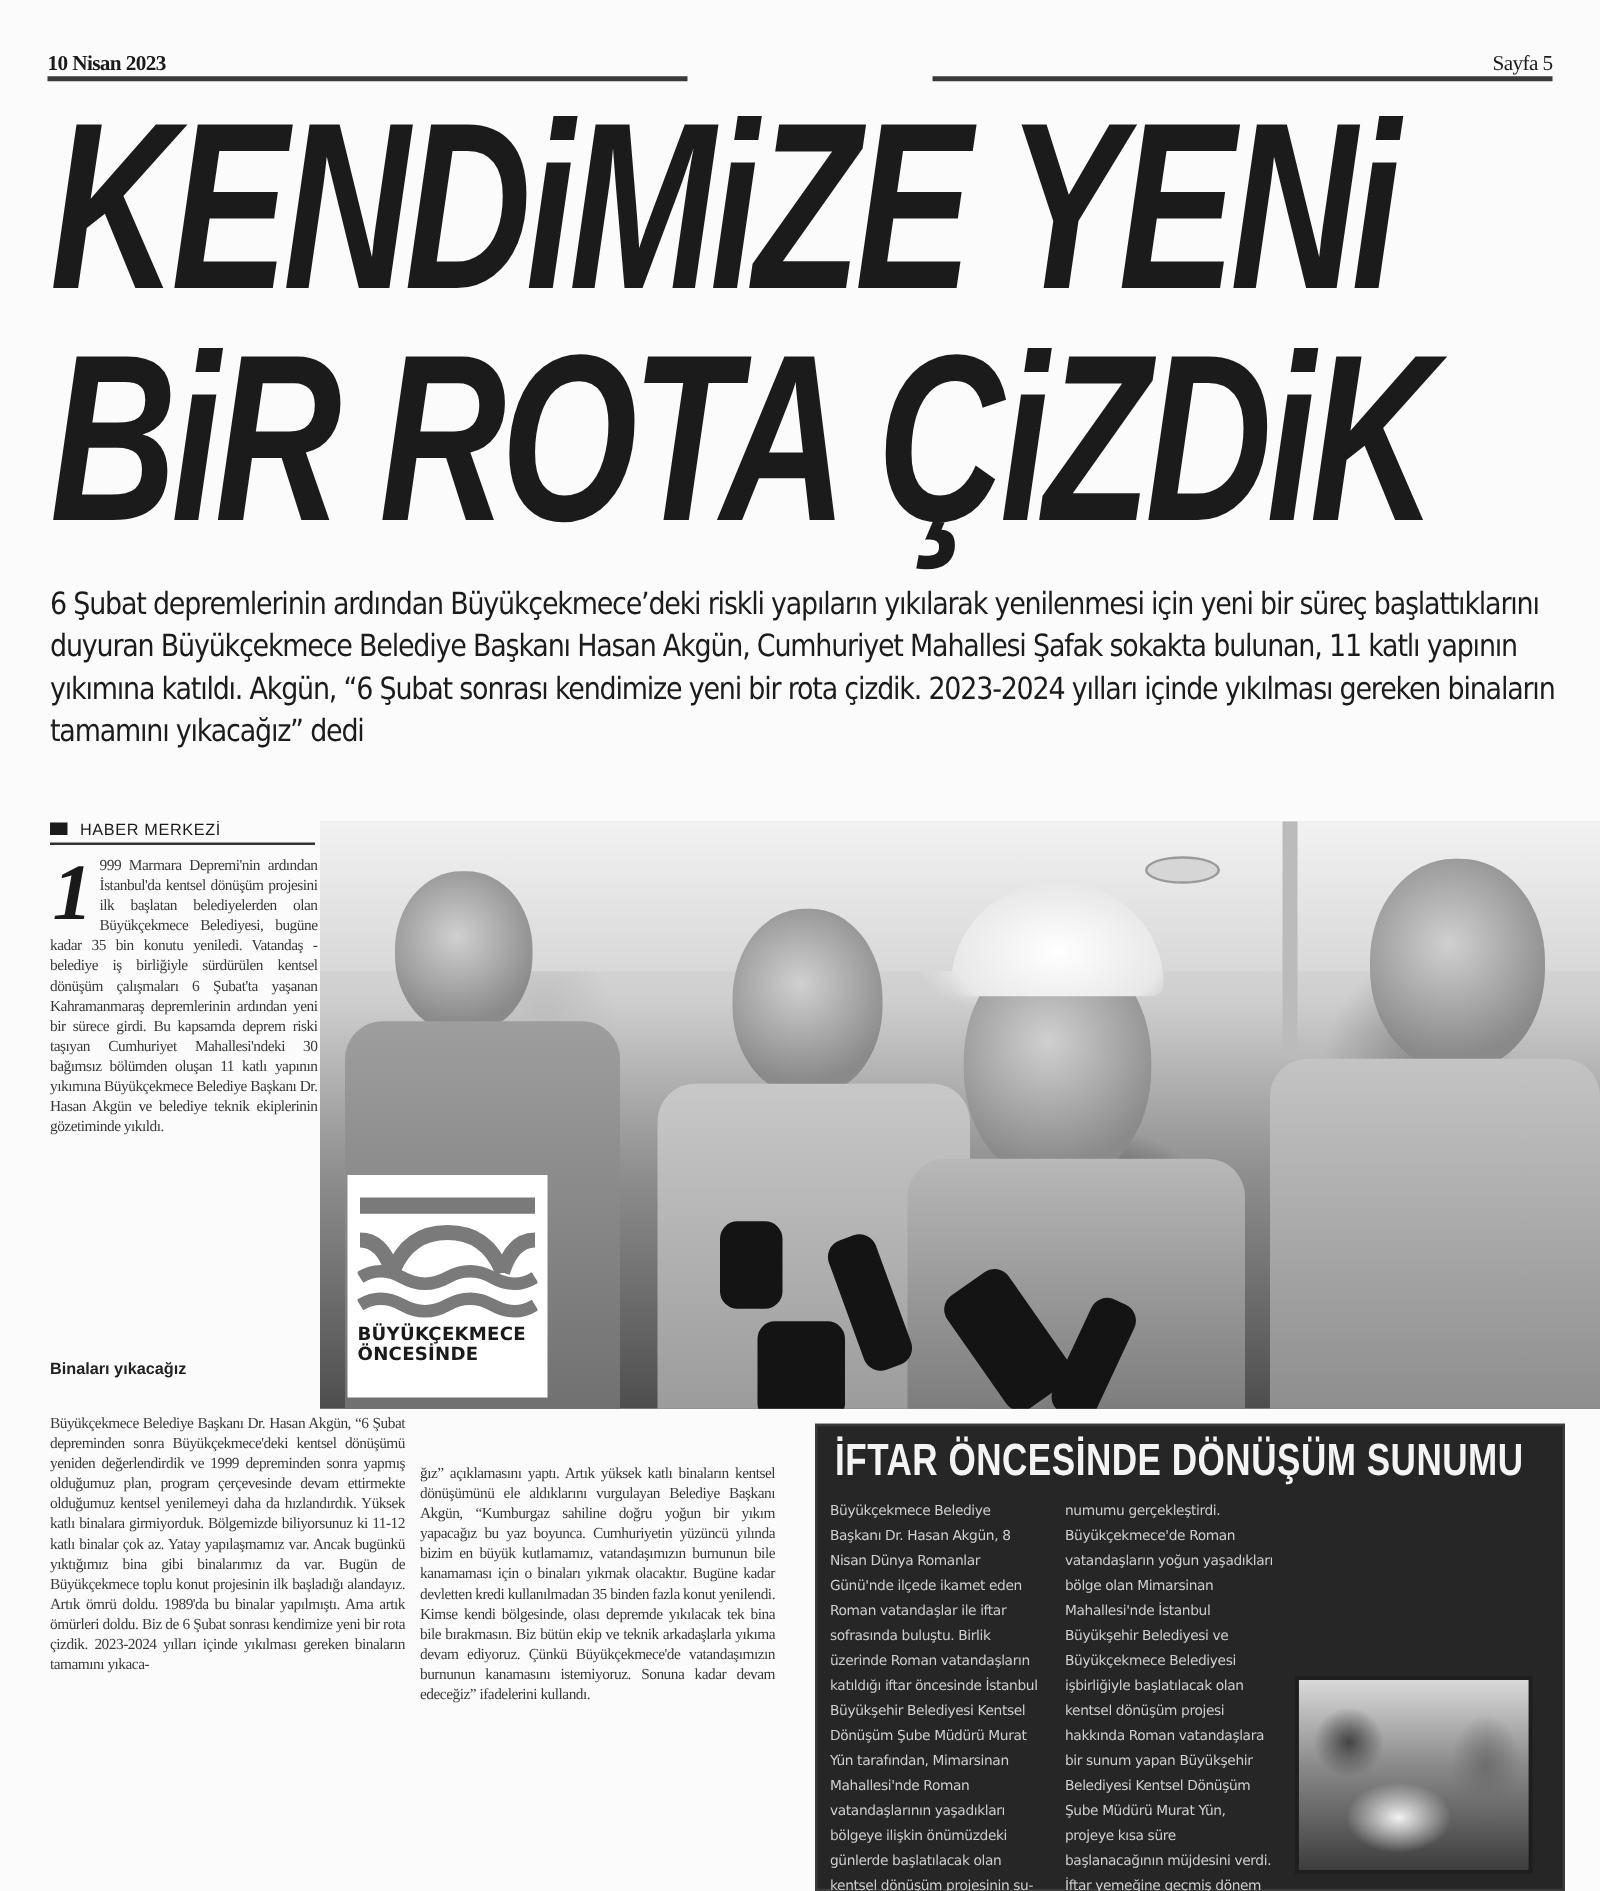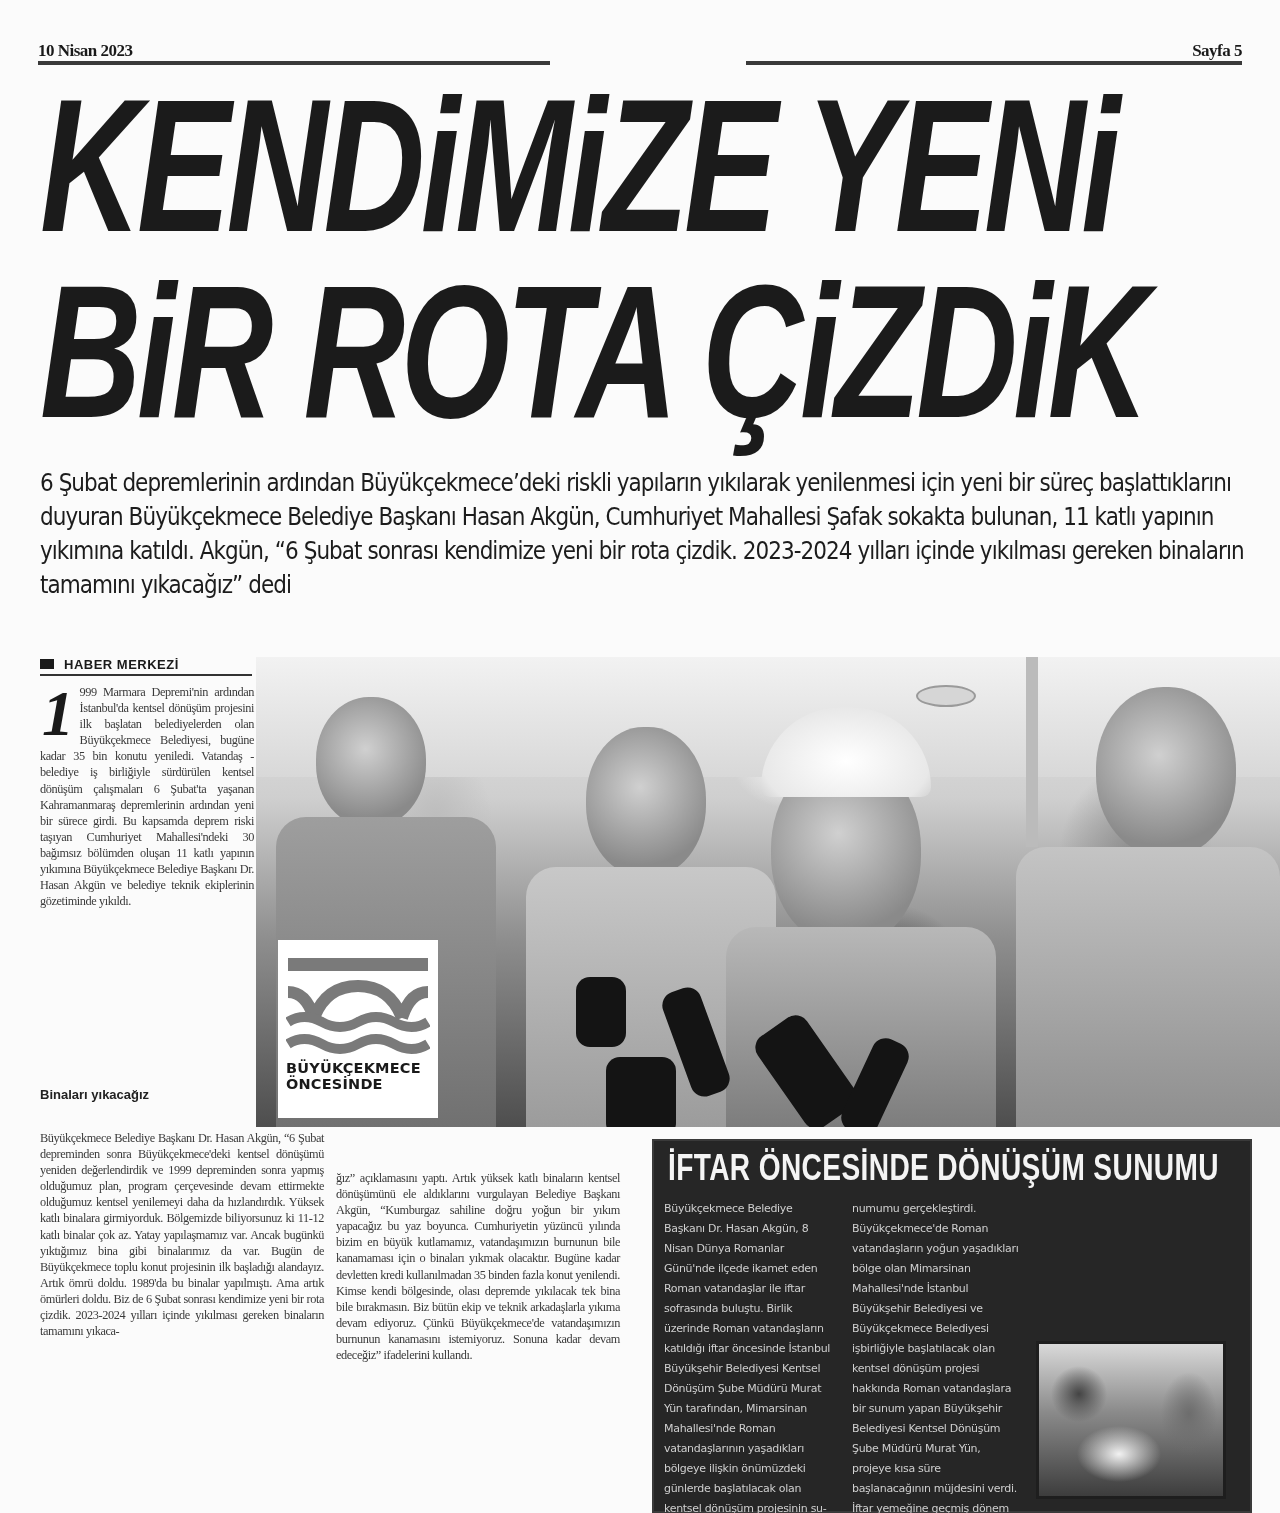--- a/index.html
+++ b/index.html
@@ -2,40 +2,40 @@
 <html><head>
 <meta charset="utf-8">
 <style>
   * { box-sizing: border-box; margin: 0; padding: 0; }
   html, body { width: 1280px; height: 1513px; background: #fbfbfb; overflow: hidden; }
   body { position: relative; font-family: "Liberation Serif", serif; color: #1a1a1a; }
 
   
   .masthead { position: absolute; left: 38px; right: 38px; top: 0; height: 50px; margin-top: 27px; }
   .mast-date { position: absolute; left: 0; top: 14px; font-size: 17px; font-weight: bold; letter-spacing: -0.5px; }
-  .mast-page { position: absolute; right: 0; top: 14px; font-size: 17px; font-weight: bold; letter-spacing: -0.5px; }
+  .mast-page { position: absolute; right: 0; top: 14px; font-size: 17px; font-weight: normal; letter-spacing: -0.5px; }
   .mast-rule { position: absolute; top: 34px; height: 4px; background: #3a3a3a; }
   .mast-rule.left { left: 0; width: 512px; }
   .mast-rule.right { left: 708px; right: 0; }
   .mast-logo { position: absolute; left: 513px; top: 10px; width: 195px; height: 40px; }
   .mast-logo .bar { height: 11px; background: #1a1a1a; color: #ccc; font-size: 6px; letter-spacing: 2px; text-align: center; line-height: 11px; font-family: "Liberation Sans", sans-serif; }
   .mast-logo .name { font-size: 31px; font-family: "Liberation Serif", serif; letter-spacing: 1px; color: #2a2a2a; text-align: center; line-height: 30px; margin-top: -2px; font-weight: normal; transform: scaleY(1.1); }
 
   
   .headline { position: absolute; left: 40px; top: 70px; width: 1210px; font-style: italic; }
   .headline .line { font-family: "Liberation Sans", sans-serif; font-weight: bold; font-size: 190px; line-height: 190px; letter-spacing: -6px; transform: scaleX(0.74); transform-origin: left top; white-space: nowrap; color: #1b1b1b; }
   .headline .line.l2 { margin-top: -4px; }
 
   
   .deck { position: absolute; left: 40px; top: 466px; width: 1210px; font-family: "DejaVu Sans", sans-serif; font-size: 24.5px; line-height: 34px; color: #1c1c1c; letter-spacing: -1.1px; transform: scaleX(0.88); transform-origin: left top; width: 1375px; }
 
   
   .byline { position: absolute; left: 40px; top: 654px; width: 212px; height: 22px; border-bottom: 2px solid #333; }
   .byline .sq { display: inline-block; width: 14px; height: 10px; background: #1a1a1a; vertical-align: middle; margin-right: 10px; }
-  .byline .txt { font-family: "Liberation Sans", sans-serif; font-weight: bold; font-size: 13px; letter-spacing: 0.5px; vertical-align: middle; }
+  .byline .txt { font-family: "Liberation Sans", sans-serif; font-weight: normal; font-size: 13px; letter-spacing: 0.5px; vertical-align: middle; }
 
   
   .col { position: absolute; font-size: 12.3px; line-height: 16.1px; color: #3a3a3a; text-align: justify; letter-spacing: -0.4px; }
   .intro { left: 40px; top: 684px; width: 214px; }
   .dropcap { float: left; font-size: 64px; line-height: 52px; font-style: italic; font-weight: bold; margin: 4px 6px 0 2px; color: #1a1a1a; }
   .subhead { position: absolute; left: 40px; top: 1087px; font-family: "Liberation Sans", sans-serif; font-weight: bold; font-size: 13px; color: #222; }
 
   .body1 { left: 40px; top: 1130px; width: 284px; }
   .body2 { left: 336px; top: 1143px; width: 284px; margin-top: 27px; }
 

